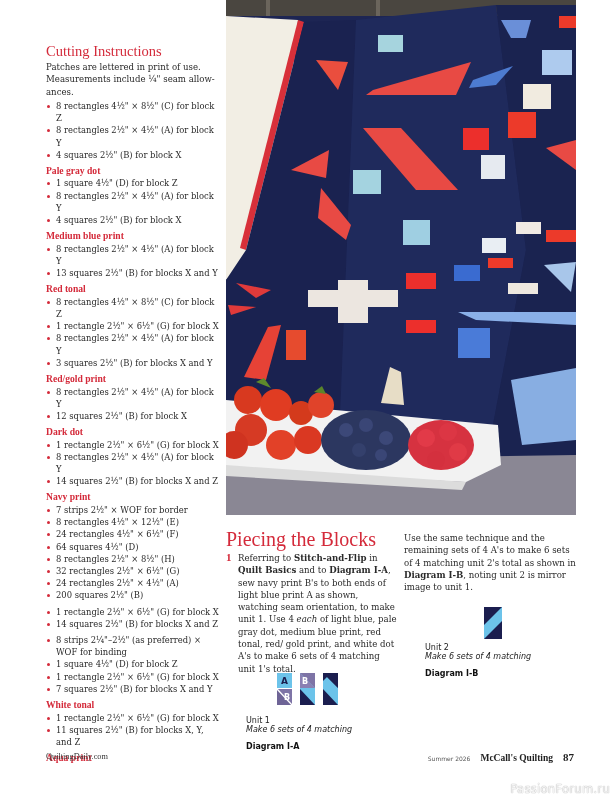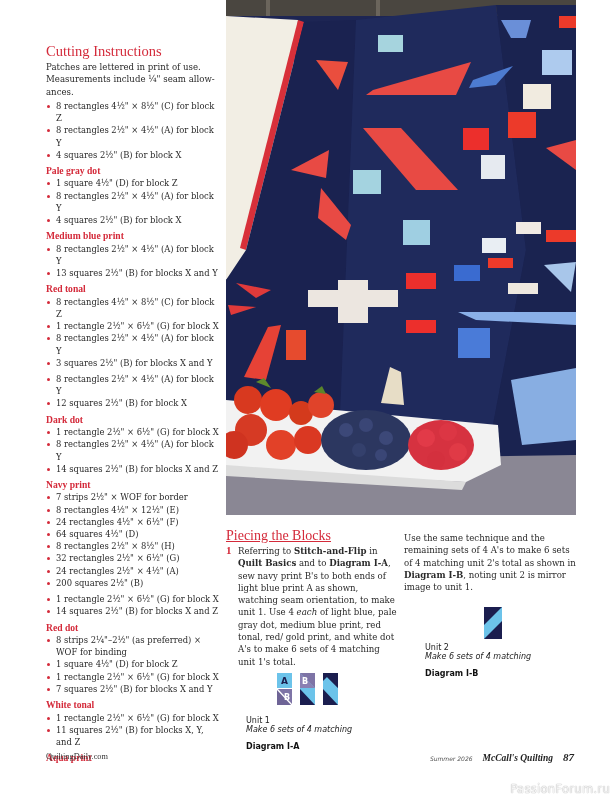--- a/index.html
+++ b/index.html
@@ -18,34 +18,34 @@
   .group li { font-size:8.4px; line-height:12.2px; padding-left:10px; position:relative; white-space:normal; }
   .group li::before { content:""; position:absolute; left:1px; top:5px; width:3px; height:3px; border-radius:50%; background:#d42a3a; }
 
   .photo {
     position:absolute; left:226px; top:0; width:350px; height:515px; overflow:hidden;
     background:#1c2550;
   }
   .photo svg { display:block; }
 
   .mid-col { position:absolute; left:226px; top:528px; width:172px; }
-  .mid-col .section-title { font-size:14px;text-decoration:underline; }
+  .mid-col .section-title { font-size:20px; }
   .step { font-size:8.6px; line-height:12.3px; position:relative; padding-left:12px; }
   .step-num { position:absolute; left:0; top:-1px; font-family:"Liberation Serif", serif; font-weight:bold; color:#d42a3a; font-size:11px; }
   .step b { font-weight:bold; }
 
   .right-col { position:absolute; left:404px; top:532px; width:176px; font-size:8.6px; line-height:12.3px; }
 
   .diagram { position:absolute; font-family:"DejaVu Sans", "Liberation Sans", sans-serif; }
   .diagram .unit-label { font-size:8px; line-height:9px; color:#222; }
   .diagram .unit-sub { font-size:8px; font-style:italic; line-height:9px; color:#222; }
   .diagram .diagram-caption { font-size:8px; font-weight:bold; margin-top:8px; color:#111; }
 
   .footer-left { position:absolute; left:46px; top:752px; font-size:8.3px; font-family:"Liberation Serif", serif; color:#333; }
-  .footer-right { position:absolute; right:42px; top:751px; display:flex; align-items:baseline; gap:10px;font-style:italic; }
+  .footer-right { position:absolute; right:42px; top:751px; display:flex; align-items:baseline; gap:10px; }
   .footer-season { font-family:"DejaVu Sans", sans-serif; font-size:6px; color:#555; }
   .footer-mag { font-family:"Liberation Serif", serif; font-weight:bold; font-size:9.5px; color:#222; }
   .footer-page { font-family:"Liberation Serif", serif; font-weight:bold; font-size:11px; color:#222; }
   .watermark { position:absolute; right:6px; bottom:4px; font-family:"DejaVu Sans", sans-serif; font-size:11.5px; color:#f4f4f4; text-shadow:0 0 1px #b8b8b8, 0 0 1px #b8b8b8; letter-spacing:0.3px; }
 </style>
 </head>
 <body>
 
 <div class="left-col">
   <h2 class="section-title">Cutting Instructions</h2>
@@ -76,20 +76,21 @@
       <div class="group">
         <div class="group-title">Red tonal</div>
         <ul>
           <li>8 rectangles 4½" × 8½" (C) for block Z</li>
           <li>1 rectangle 2½" × 6½" (G) for block X</li>
           <li>8 rectangles 2½" × 4½" (A) for block Y</li>
           <li>3 squares 2½" (B) for blocks X and Y</li>
         </ul>
       </div>
       <div class="group">
+        <div class="group-title">Red/gold print</div>
         <ul>
           <li>8 rectangles 2½" × 4½" (A) for block Y</li>
           <li>12 squares 2½" (B) for block X</li>
         </ul>
       </div>
       <div class="group">
         <div class="group-title">Dark dot</div>
         <ul>
           <li>1 rectangle 2½" × 6½" (G) for block X</li>
           <li>8 rectangles 2½" × 4½" (A) for block Y</li>
@@ -109,21 +110,20 @@
           <li>200 squares 2½" (B)</li>
         </ul>
       </div>
       <div class="group">
         <ul>
           <li>1 rectangle 2½" × 6½" (G) for block X</li>
           <li>14 squares 2½" (B) for blocks X and Z</li>
         </ul>
       </div>
       <div class="group">
-        <div class="group-title">Red dot</div>
         <ul>
           <li>8 strips 2¼"–2½" (as preferred) × WOF for binding</li>
           <li>1 square 4½" (D) for block Z</li>
           <li>1 rectangle 2½" × 6½" (G) for block X</li>
           <li>7 squares 2½" (B) for blocks X and Y</li>
         </ul>
       </div>
       <div class="group">
         <div class="group-title">White tonal</div>
         <ul>

